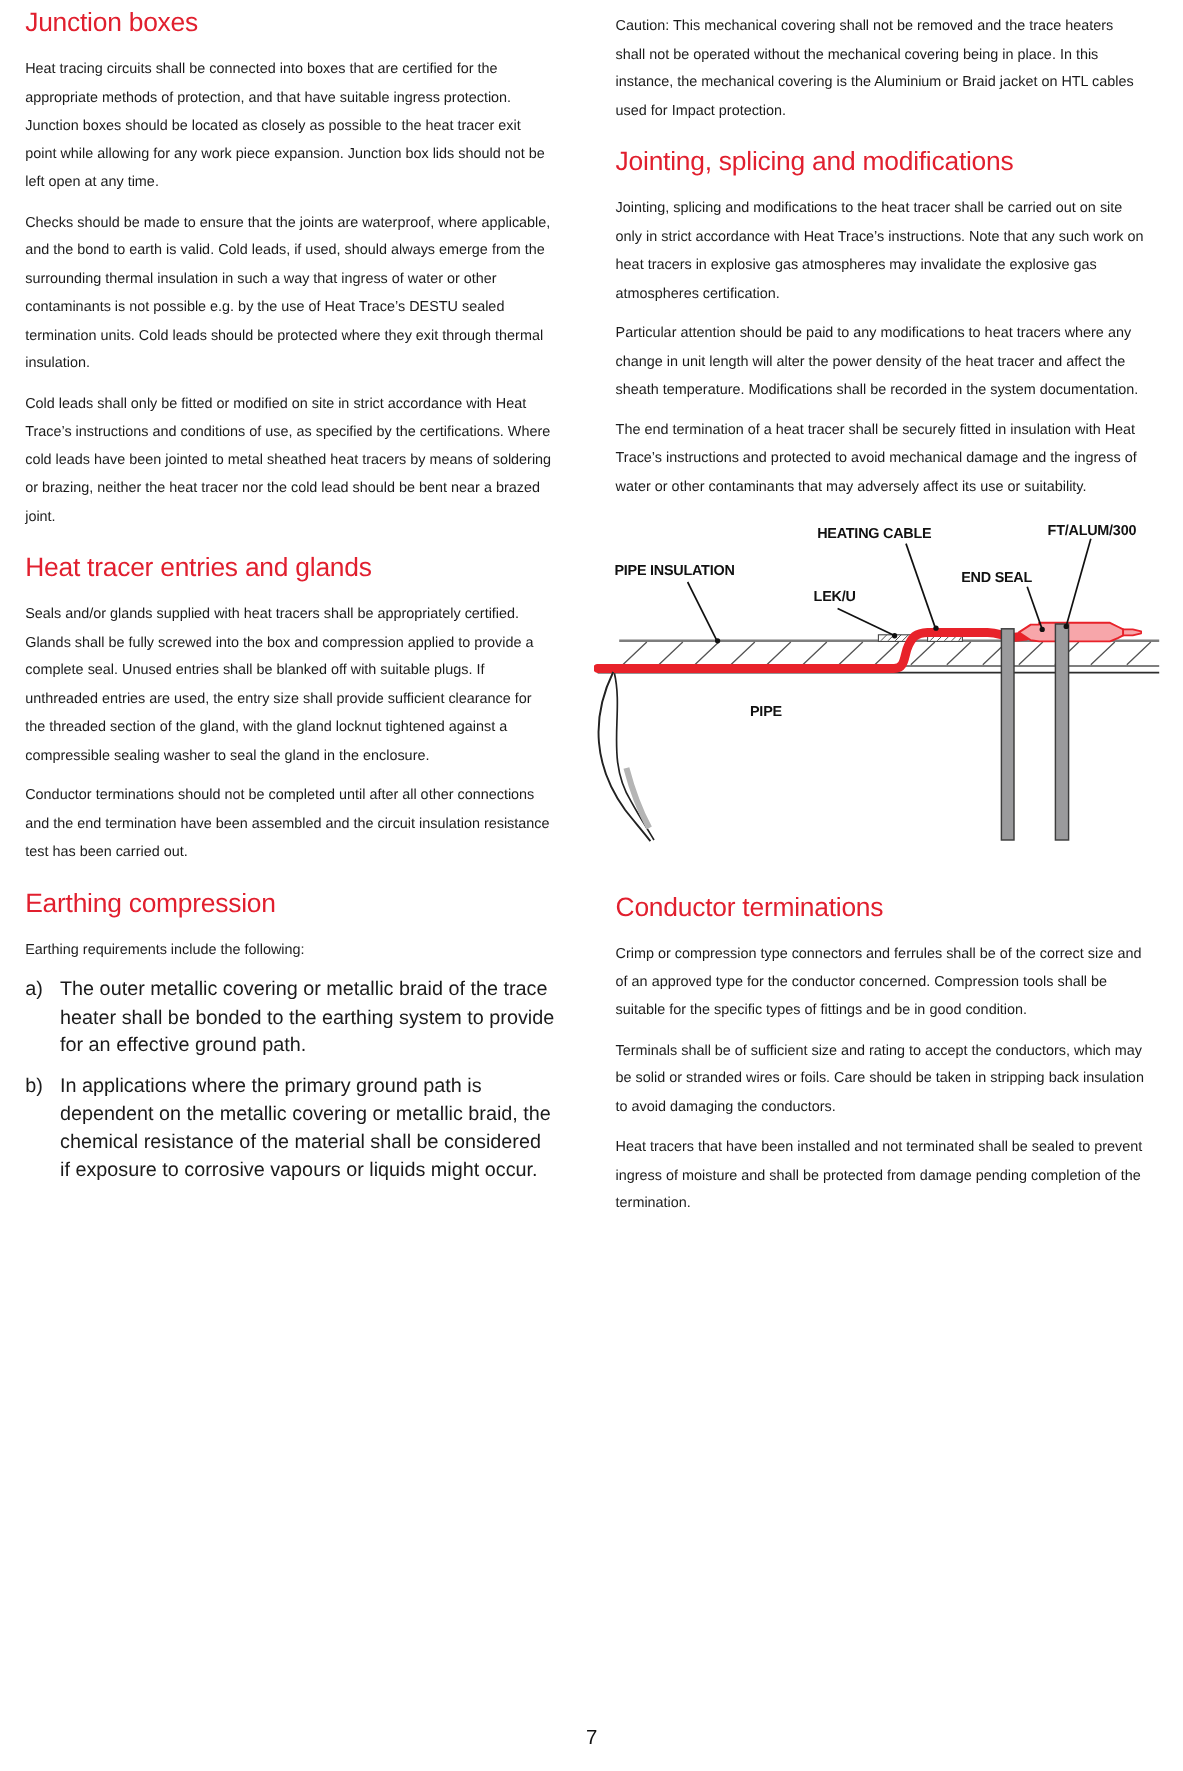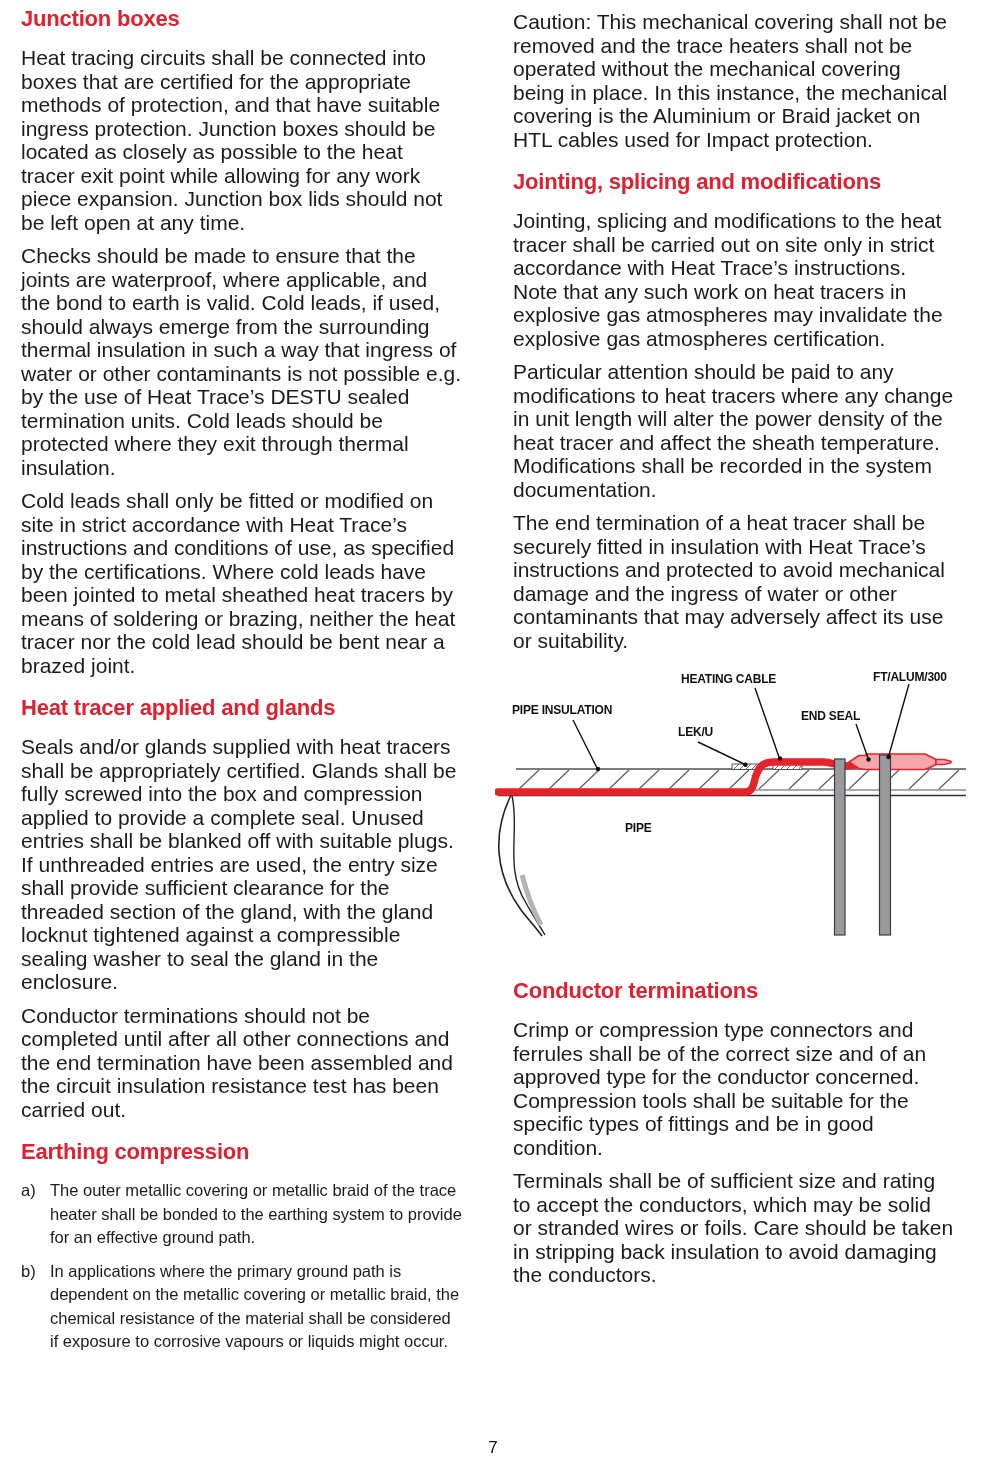--- a/index.html
+++ b/index.html
@@ -5,26 +5,26 @@
   html,body{margin:0;padding:0;}
   body{
     width:986px;height:1476px;position:relative;background:#ffffff;
     font-family:"Liberation Sans",sans-serif;color:#1b1b1b;
     -webkit-font-smoothing:antialiased;overflow:hidden;
   }
   .col{position:absolute;top:6px;}
   .col-left{left:21px;width:441px;}
   .col-right{left:513px;width:442px;}
   h2.sec-heading{
-    color:#e11f2e;font-size:22px;line-height:26px;font-weight:700;
+    color:#e11f2e;font-size:22px;line-height:26px;font-weight:400;
     margin:18px 0 14px 0;letter-spacing:-0.2px;
   }
   .col-left h2.first{margin-top:0;}
   p.body-text{
-    font-size:21px;line-height:23.5px;margin:0 0 10px 0;
+    font-size:12px;line-height:23.5px;margin:0 0 10px 0;
   }
   .list-item{display:flex;margin:0 0 10px 0;font-size:16.5px;line-height:23.5px;}
   .list-item .marker{width:29px;flex:0 0 29px;}
   .list-item .li-text{flex:1;}
   .diagram{position:relative;height:294px;width:480px;margin:2px 0 6px -18px;}
   .diagram svg{position:absolute;left:0;top:0;}
   .diagram text{
     font-family:"Liberation Sans",sans-serif;font-weight:700;font-size:12px;
     fill:#111;letter-spacing:-0.2px;
   }
@@ -41,27 +41,28 @@
     <h2 class="sec-heading first">Junction boxes</h2>
     <p class="body-text">Heat tracing circuits shall be connected into boxes that are certified for the appropriate methods of protection, and that have suitable ingress protection.  Junction boxes should be located as closely as possible to the heat tracer exit point while allowing for any work piece expansion.  Junction box lids should not be left open at any time.</p>
   </section>
 
   <section>
     <p class="body-text">Checks should be made to ensure that the joints are waterproof, where applicable, and the bond to earth is valid.  Cold leads, if used, should always emerge from the surrounding thermal insulation in such a way that ingress of water or other contaminants is not possible e.g. by the use of Heat Trace’s DESTU sealed termination units.  Cold leads should be protected where they exit through thermal insulation.</p>
     <p class="body-text">Cold leads shall only be fitted or modified on site in strict accordance with Heat Trace’s instructions and conditions of use, as specified by the certifications.  Where cold leads have been jointed to metal sheathed heat tracers by means of soldering or brazing, neither the heat tracer nor the cold lead should be bent near a brazed joint.</p>
   </section>
 
   <section>
-    <h2 class="sec-heading">Heat tracer applied and glands</h2>
+    <h2 class="sec-heading">Heat tracer entries and glands</h2>
     <p class="body-text">Seals and/or glands supplied with heat tracers shall be appropriately certified.  Glands shall be fully screwed into the box and compression applied to provide a complete seal.  Unused entries shall be blanked off with suitable plugs.  If unthreaded entries are used, the entry size shall provide sufficient clearance for the threaded section of the gland, with the gland locknut tightened against a compressible sealing washer to seal the gland in the enclosure.</p>
     <p class="body-text">Conductor terminations should not be completed until after all other connections and the end termination have been assembled and the circuit insulation resistance test has been carried out.</p>
   </section>
 
   <section>
     <h2 class="sec-heading">Earthing compression</h2>
+    <p class="body-text">Earthing requirements include the following:</p>
     <div class="list-item">
       <span class="marker">a)</span>
       <span class="li-text">The outer metallic covering or metallic braid of the trace heater shall be bonded to the earthing system to provide for an effective ground path.</span>
     </div>
     <div class="list-item">
       <span class="marker">b)</span>
       <span class="li-text">In applications where the primary ground path is dependent on the metallic covering or metallic braid, the chemical resistance of the material shall be considered if exposure to corrosive vapours or liquids might occur.</span>
     </div>
   </section>
 </div>
@@ -122,16 +123,17 @@
         <text x="183" y="74">LEK/U</text>
         <text x="130" y="170">PIPE</text>
       </svg>
     </div>
   </section>
 
   <section>
     <h2 class="sec-heading" style="margin-top:22px">Conductor terminations</h2>
     <p class="body-text">Crimp or compression type connectors and ferrules shall be of the correct size and of an approved type for the conductor concerned.  Compression tools shall be suitable for the specific types of fittings and be in good condition.</p>
     <p class="body-text">Terminals shall be of sufficient size and rating to accept the conductors, which may be solid or stranded wires or foils.  Care should be taken in stripping back insulation to avoid damaging the conductors.</p>
+    <p class="body-text">Heat tracers that have been installed and not terminated shall be sealed to prevent ingress of moisture and shall be protected from damage pending completion of the termination.</p>
   </section>
 </div>
 
 <div class="page-number">7</div>
 
 </body></html>

